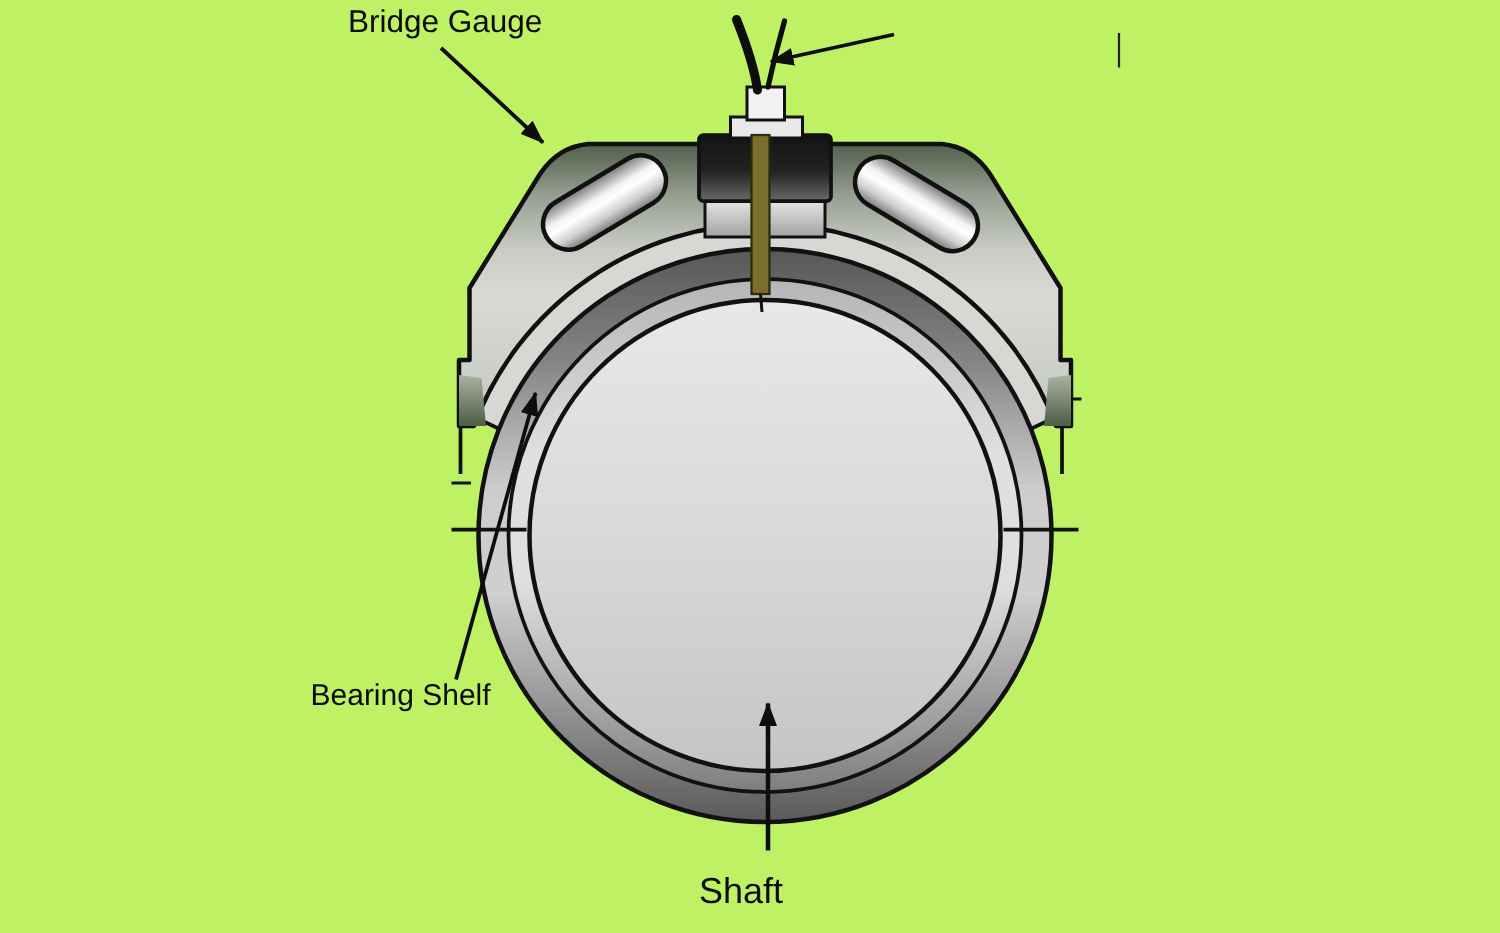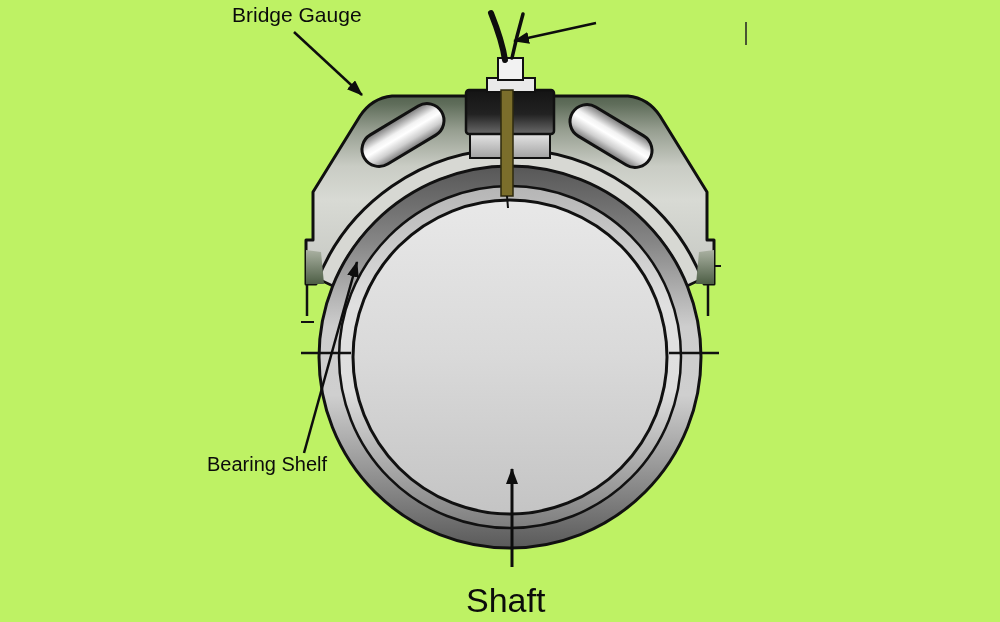--- a/index.html
+++ b/index.html
@@ -9,21 +9,21 @@
     font-family:"Liberation Sans", sans-serif;
   }
   .stage svg { position:absolute; left:0; top:0; }
   .lbl {
     position:absolute; color:#0b0b0b; white-space:nowrap;
     font-family:"Liberation Sans", sans-serif; line-height:1.1;
   }
   #lbl-bridge { left:232px; top:3px;   font-size:21px; }
   #lbl-depth  { left:603px; top:20px;  font-size:21px; }
   #lbl-shell  { left:207px; top:453px; font-size:20px;text-align:center; }
-  #lbl-shaft  { left:466px; top:582px; font-size:34px;text-align:center; }
+  #lbl-shaft  { left:466px; top:582px; font-size:24px;text-align:center; }
 </style>
 </head>
 <body>
 
 <div class="stage">
 
   <svg width="1000" height="622" viewBox="0 0 1000 622">
     <defs>
       <marker id="ah" markerUnits="userSpaceOnUse" markerWidth="18" markerHeight="14" refX="15" refY="6" orient="auto">
         <path d="M0 0 L16 6 L0 12 Z" fill="#0d0d0d"></path>

